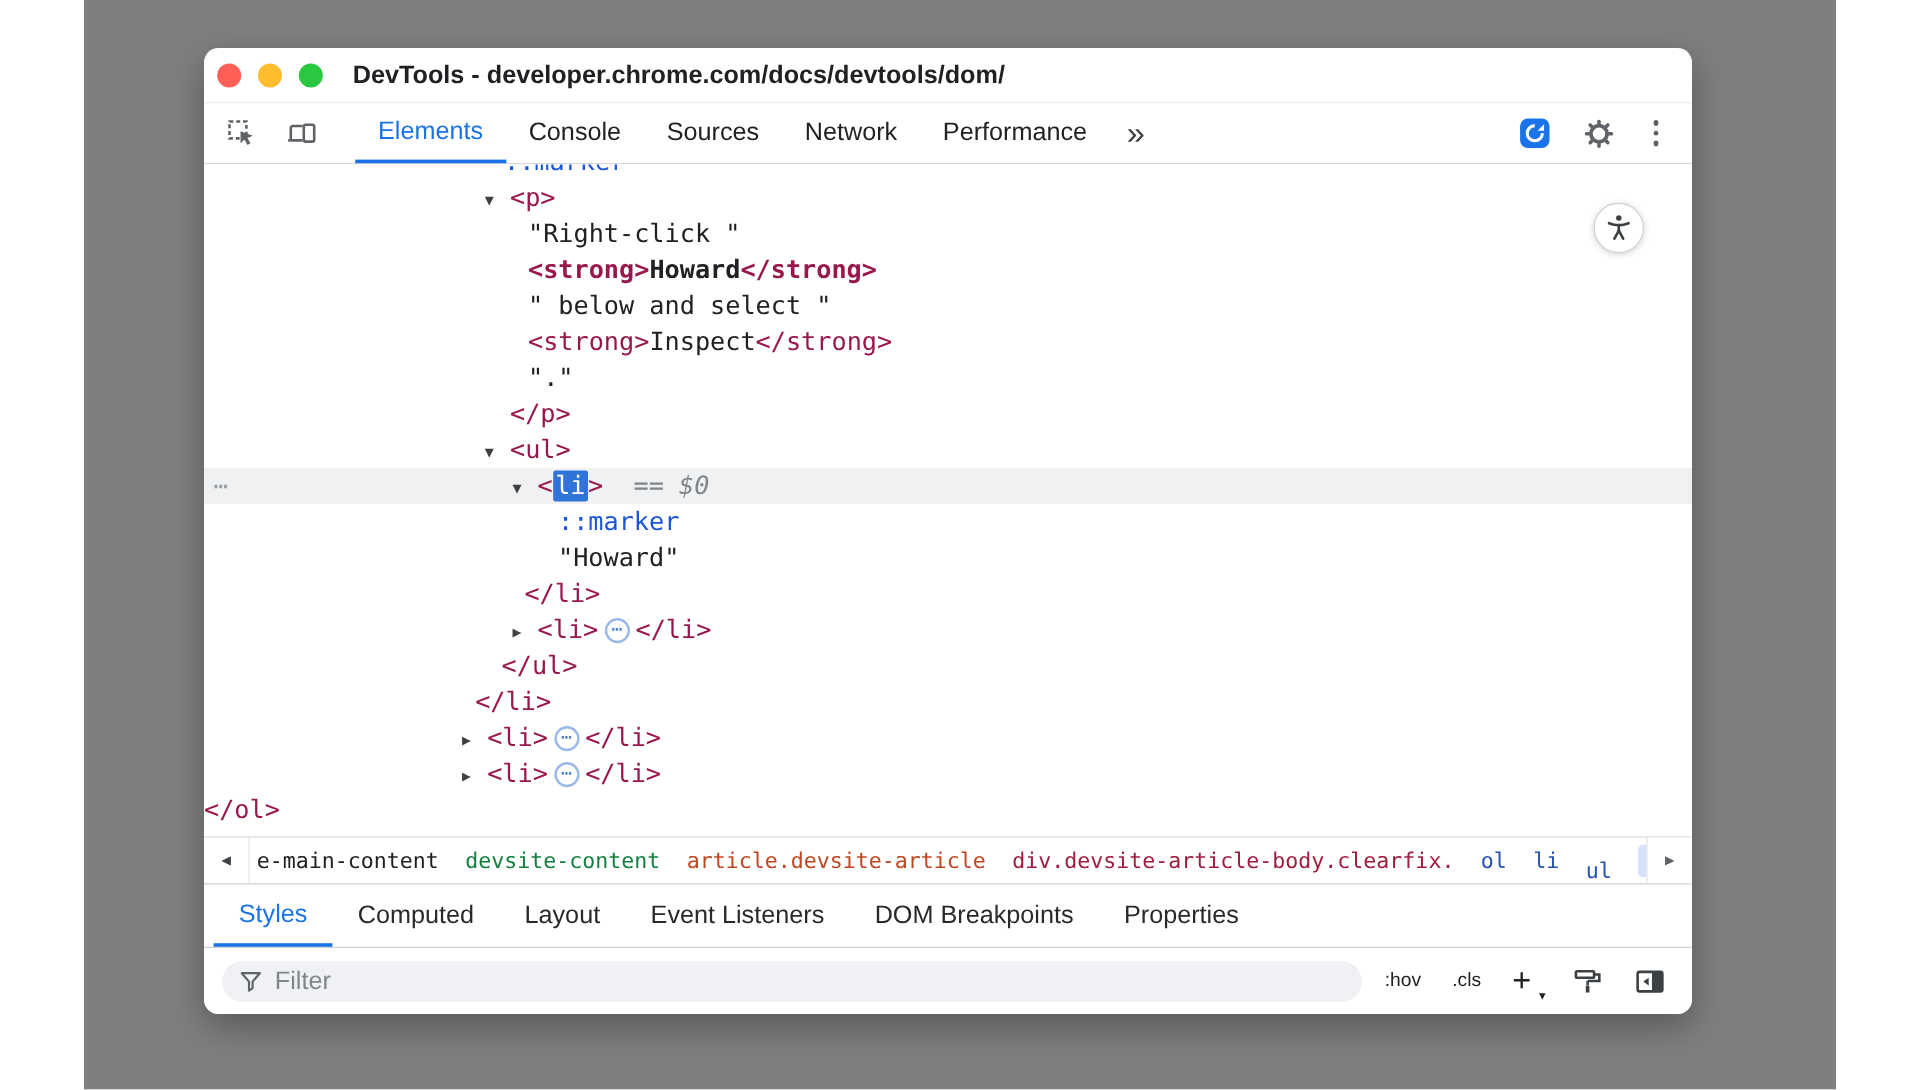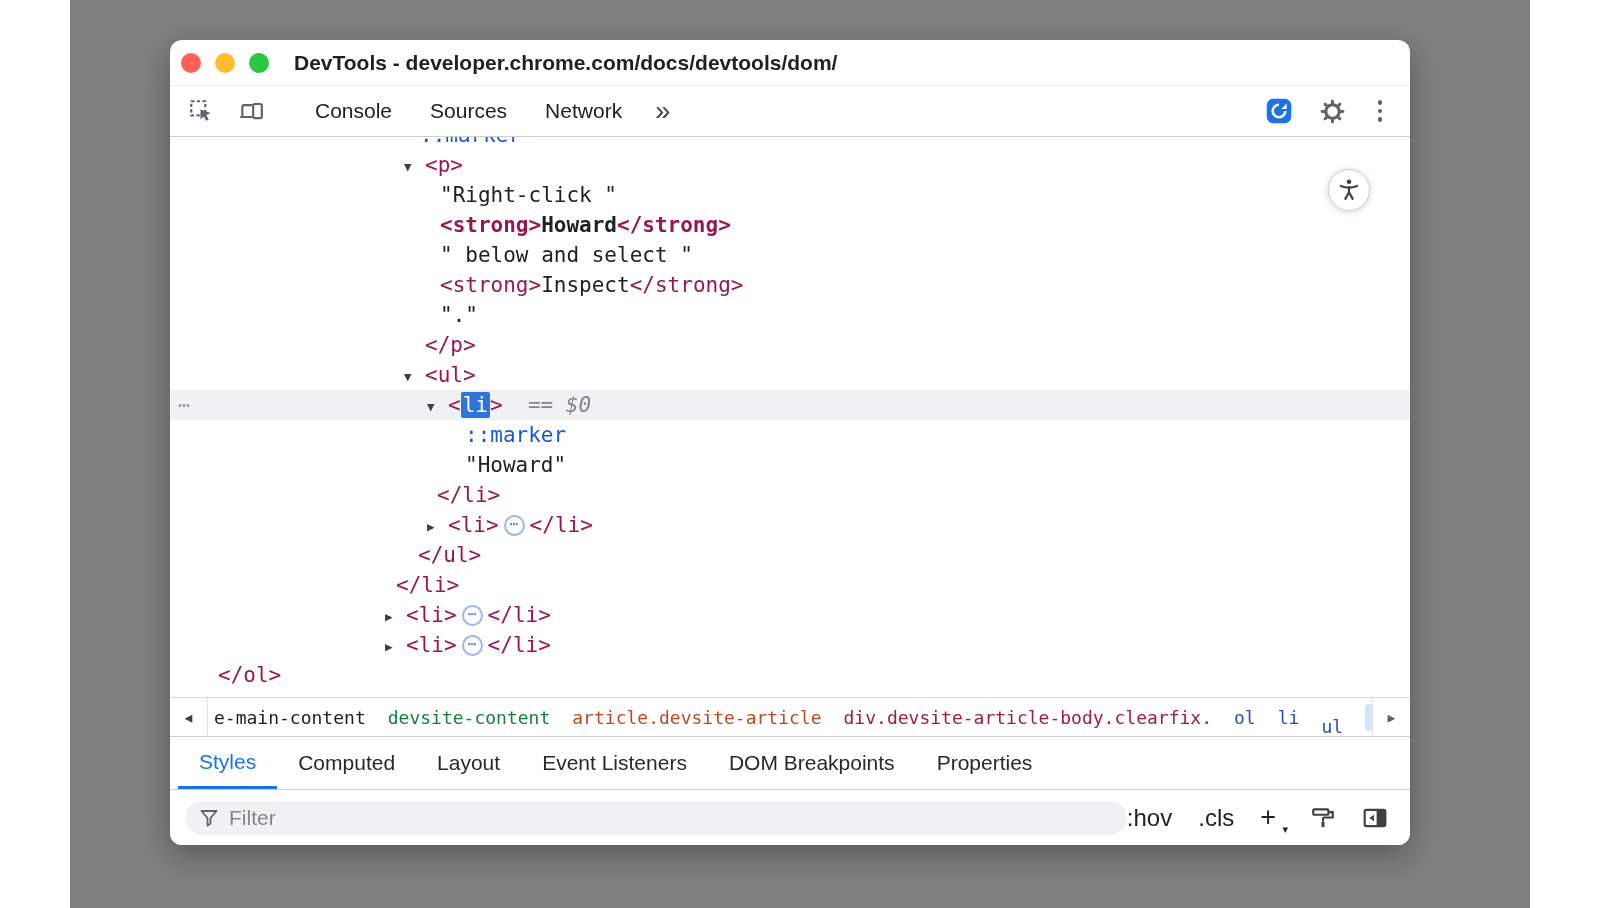--- a/index.html
+++ b/index.html
@@ -232,21 +232,21 @@
     flex: 1;
     font-family: "Liberation Sans", sans-serif;
   }
   .filter-input::placeholder { color: #80868b; }
   .filter-right {
     margin-left: auto;
     display: flex;
     align-items: center;
     gap: 26px;
   }
-  .fr-label { font-size: 24px; color: #202124; white-space: nowrap; }
+  .fr-label { font-size: 16px; color: #202124; white-space: nowrap; }
   .plus-btn { position: relative; font-size: 27px; padding-right: 8px; }
   .plus-caret { position: absolute; right: -4px; bottom: -3px; font-size: 11px; color: #202124; }
 </style>
 </head>
 <body>
 
 <div class="gray-bg"></div>
 
 <div class="window">
 
@@ -267,28 +267,34 @@
       </span>
       <span class="icon-btn">
         <svg width="26" height="26" viewBox="0 0 24 24" fill="none" stroke="#5f6368" stroke-width="2">
           <path d="M4 17 V8 a1.5 1.5 0 0 1 1.5 -1.5 H13"></path>
           <path d="M2 17.5 h11"></path>
           <rect x="14" y="5.5" width="8" height="13" rx="1.5" fill="#ffffff"></rect>
         </svg>
       </span>
     </div>
 
+    <div class="tab active">
+        <span>Elements</span>
+      </div>
     <div class="tab">
         <span>Console</span>
       </div>
     <div class="tab">
         <span>Sources</span>
       </div>
     <div class="tab">
         <span>Network</span>
+      </div>
+    <div class="tab">
+        <span>Performance</span>
       </div>
     <div class="more-tabs">
         <span>»</span>
       </div>
 
     <div class="toolbar-right">
       <span class="icon-btn">
         <svg width="28" height="28" viewBox="0 0 24 24">
           <rect x="1.5" y="1.5" width="21" height="21" rx="5.5" fill="#1a73e8"></rect>
           <path d="M12 6.6 a5.4 5.4 0 1 0 5.4 5.4" fill="none" stroke="#ffffff" stroke-width="2.2"></path>
@@ -330,21 +336,21 @@
       <div class="tree-line" style="padding-left: 234px;"><span class="s-arrow">▼</span><span class="s-tag">&lt;ul&gt;</span></div>
       <div class="tree-line row-selected" style="padding-left: 257px;"><span class="gutter-dots">⋯</span><span class="s-arrow">▼</span><span class="s-tag">&lt;</span><span class="s-selhl">li</span><span class="s-tag">&gt;</span><span class="s-text">  </span><span class="s-eq">== </span><span class="s-dollar">$0</span></div>
       <div class="tree-line" style="padding-left: 295px;"><span class="s-pseudo">::marker</span></div>
       <div class="tree-line" style="padding-left: 295px;"><span class="s-text">"Howard"</span></div>
       <div class="tree-line" style="padding-left: 267px;"><span class="s-tag">&lt;/li&gt;</span></div>
       <div class="tree-line" style="padding-left: 257px;"><span class="s-arrow">▶</span><span class="s-tag">&lt;li&gt;</span><span class="s-pill">⋯</span><span class="s-tag">&lt;/li&gt;</span></div>
       <div class="tree-line" style="padding-left: 248px;"><span class="s-tag">&lt;/ul&gt;</span></div>
       <div class="tree-line" style="padding-left: 226px;"><span class="s-tag">&lt;/li&gt;</span></div>
       <div class="tree-line" style="padding-left: 215px;"><span class="s-arrow">▶</span><span class="s-tag">&lt;li&gt;</span><span class="s-pill">⋯</span><span class="s-tag">&lt;/li&gt;</span></div>
       <div class="tree-line" style="padding-left: 215px;"><span class="s-arrow">▶</span><span class="s-tag">&lt;li&gt;</span><span class="s-pill">⋯</span><span class="s-tag">&lt;/li&gt;</span></div>
-      <div class="tree-line" style=" margin-left: 48px;"><span class="s-tag">&lt;/ol&gt;</span></div>
+      <div class="tree-line" style=""><span class="s-tag">&lt;/ol&gt;</span></div>
     </div>
 
   <div class="a11y-btn">
     <svg width="26" height="26" viewBox="0 0 24 24" fill="none" stroke="#3c4043" stroke-width="2" stroke-linecap="round">
       <circle cx="12" cy="4.3" r="2.1" fill="#3c4043" stroke="none"></circle>
       <path d="M4.5 8.3 C 9 10.2, 15 10.2, 19.5 8.3"></path>
       <path d="M12 9.6 V 14"></path>
       <path d="M12 14 L 8.6 20.2"></path>
       <path d="M12 14 L 15.4 20.2"></path>
     </svg>

